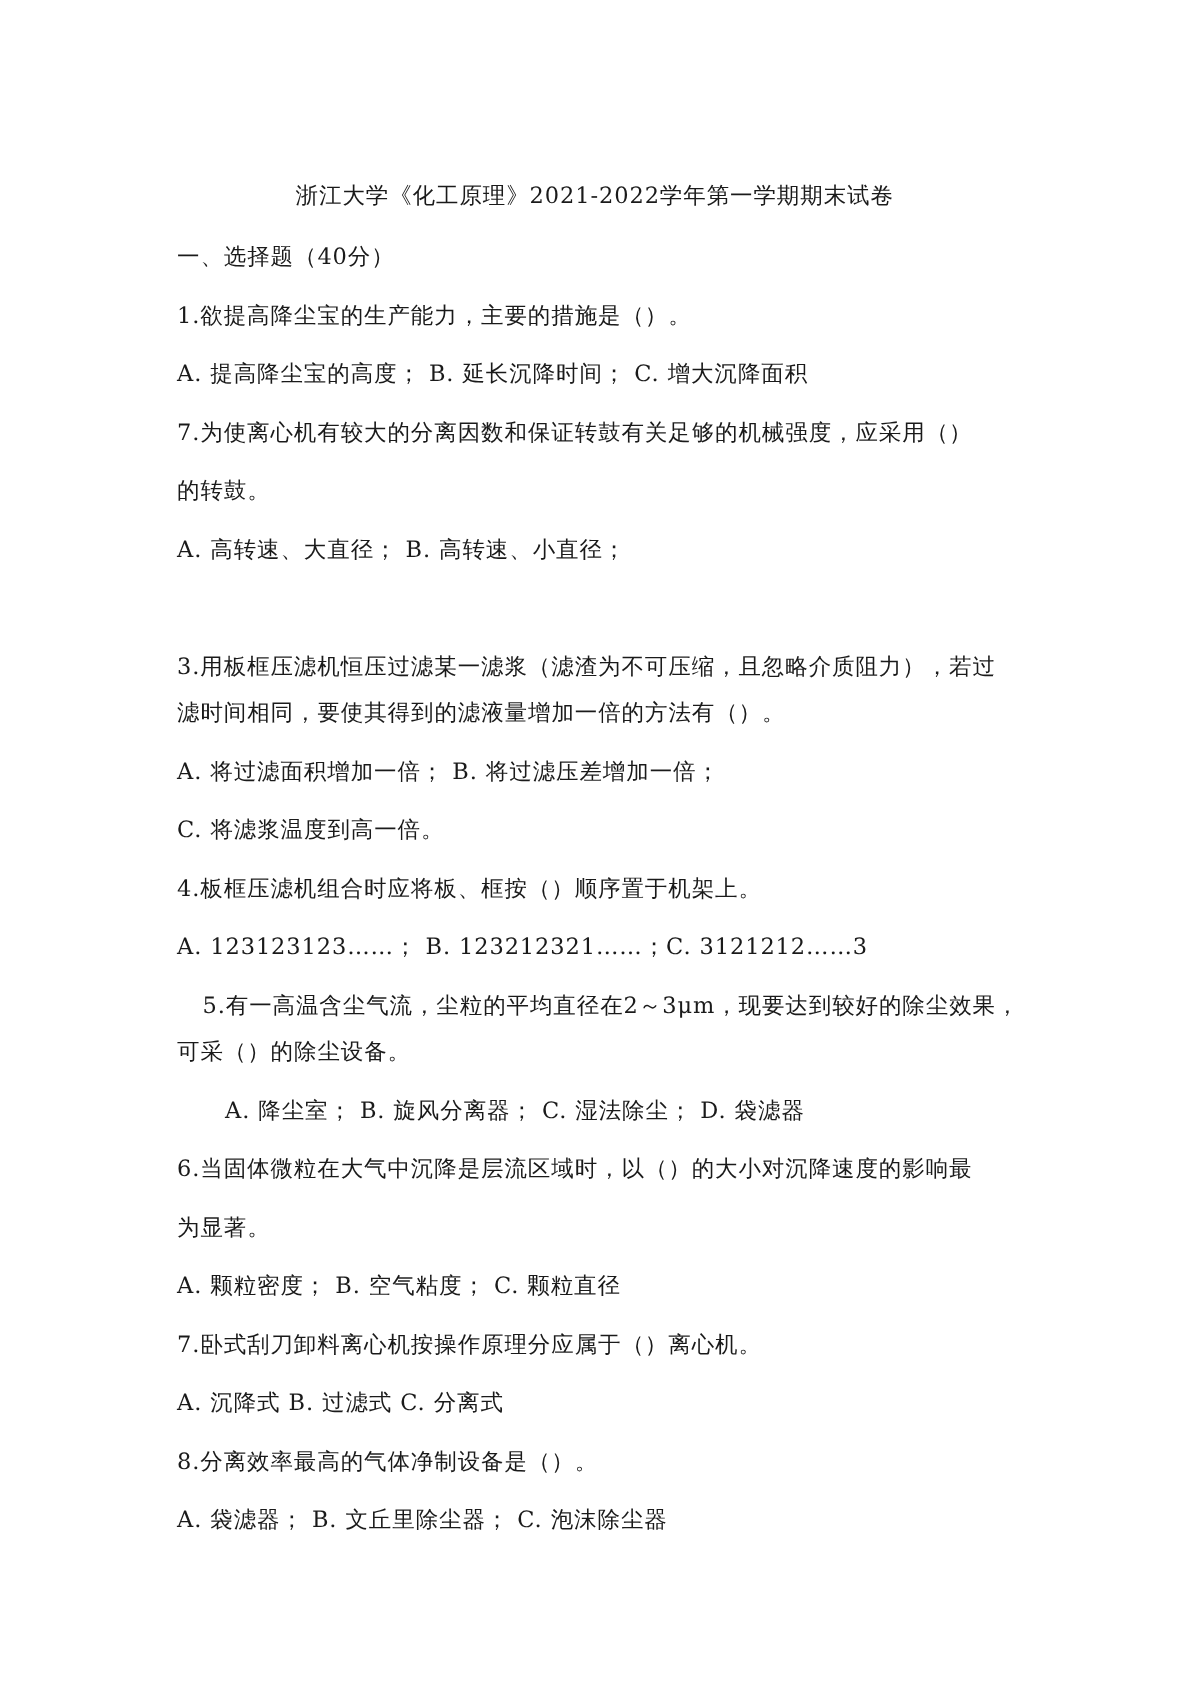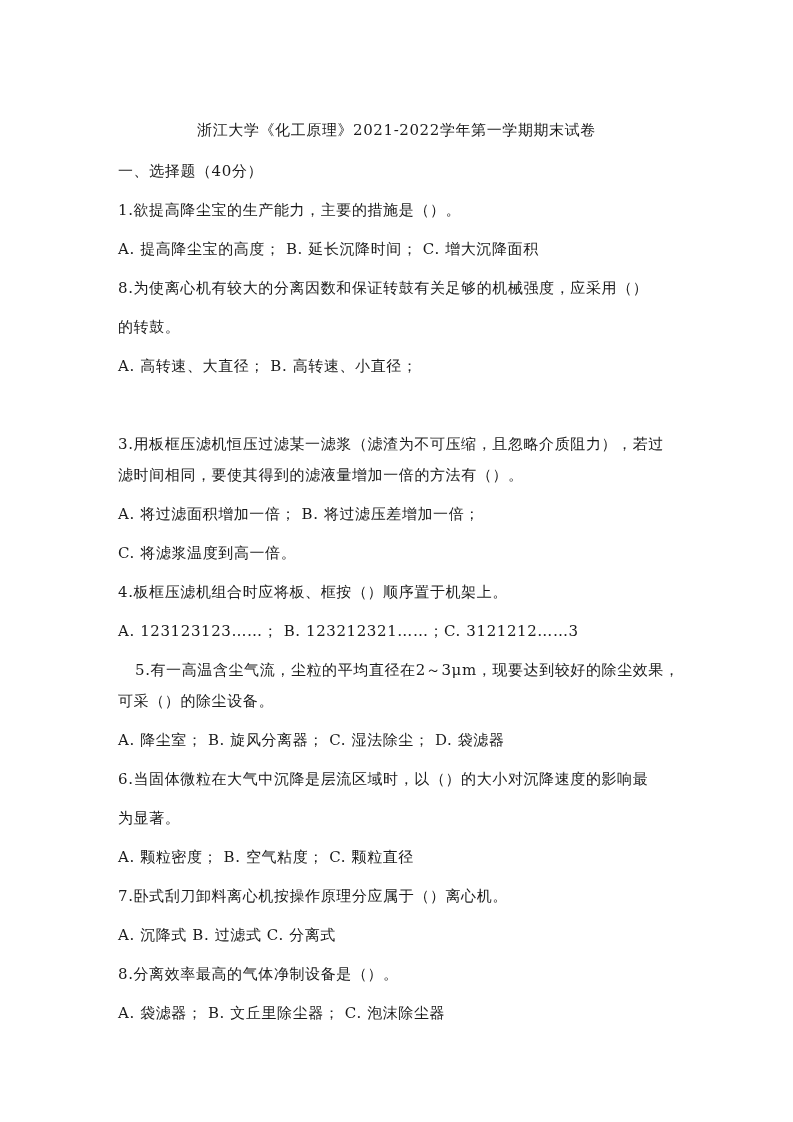--- a/index.html
+++ b/index.html
@@ -41,35 +41,35 @@
 </head>
 <body>
 
 <div class="page">
   <div class="title" style="top:104px;">浙江大学《化工原理》2021-2022学年第一学期期末试卷</div>
   <div class="line" style="top:145px;">一、选择题（40分）</div>
 
   <div class="line" style="top:184px;">1.欲提高降尘宝的生产能力，主要的措施是（）。</div>
   <div class="line" style="top:223px;">A.  提高降尘宝的高度；   B.  延长沉降时间；   C.  增大沉降面积</div>
 
-  <div class="line" style="top:262px;">8.为使离心机有较大的分离因数和保证转鼓有关足够的机械强度，应采用（）</div>
+  <div class="line" style="top:262px;">7.为使离心机有较大的分离因数和保证转鼓有关足够的机械强度，应采用（）</div>
   <div class="line" style="top:301px;">的转鼓。</div>
   <div class="line" style="top:340px;">A.  高转速、大直径；   B.  高转速、小直径；</div>
 
   <div class="line" style="top:418px;">3.用板框压滤机恒压过滤某一滤浆（滤渣为不可压缩，且忽略介质阻力），若过</div>
   <div class="line" style="top:449px;text-align:right;">滤时间相同，要使其得到的滤液量增加一倍的方法有（）。</div>
   <div class="line" style="top:488px;">A.  将过滤面积增加一倍；  B.  将过滤压差增加一倍；</div>
   <div class="line" style="top:527px;">C.  将滤浆温度到高一倍。</div>
 
   <div class="line" style="top:566px;">4.板框压滤机组合时应将板、框按（）顺序置于机架上。</div>
   <div class="line" style="top:605px;">A.  123123123……；       B.  123212321……；C.  3121212……3</div>
 
   <div class="line" style="top:644px;margin-left:17px;">5.有一高温含尘气流，尘粒的平均直径在2～3μm，现要达到较好的除尘效果，</div>
   <div class="line" style="top:675px;">可采（）的除尘设备。</div>
-  <div class="line" style="top:714px;">A.  降尘室；  B.  旋风分离器；  C.  湿法除尘；  D.  袋滤器</div>
+  <div class="line" style="top:714px;margin-left:32px;">A.  降尘室；  B.  旋风分离器；  C.  湿法除尘；  D.  袋滤器</div>
 
   <div class="line" style="top:753px;">6.当固体微粒在大气中沉降是层流区域时，以（）的大小对沉降速度的影响最</div>
   <div class="line" style="top:792px;">为显著。</div>
   <div class="line" style="top:831px;">A.  颗粒密度；    B.  空气粘度；    C.  颗粒直径</div>
 
   <div class="line" style="top:870px;">7.卧式刮刀卸料离心机按操作原理分应属于（）离心机。</div>
   <div class="line" style="top:909px;">A.  沉降式     B.  过滤式     C.  分离式</div>
 
   <div class="line" style="top:948px;">8.分离效率最高的气体净制设备是（）。</div>
   <div class="line" style="top:987px;">A.  袋滤器；   B.  文丘里除尘器；   C.  泡沫除尘器</div>

